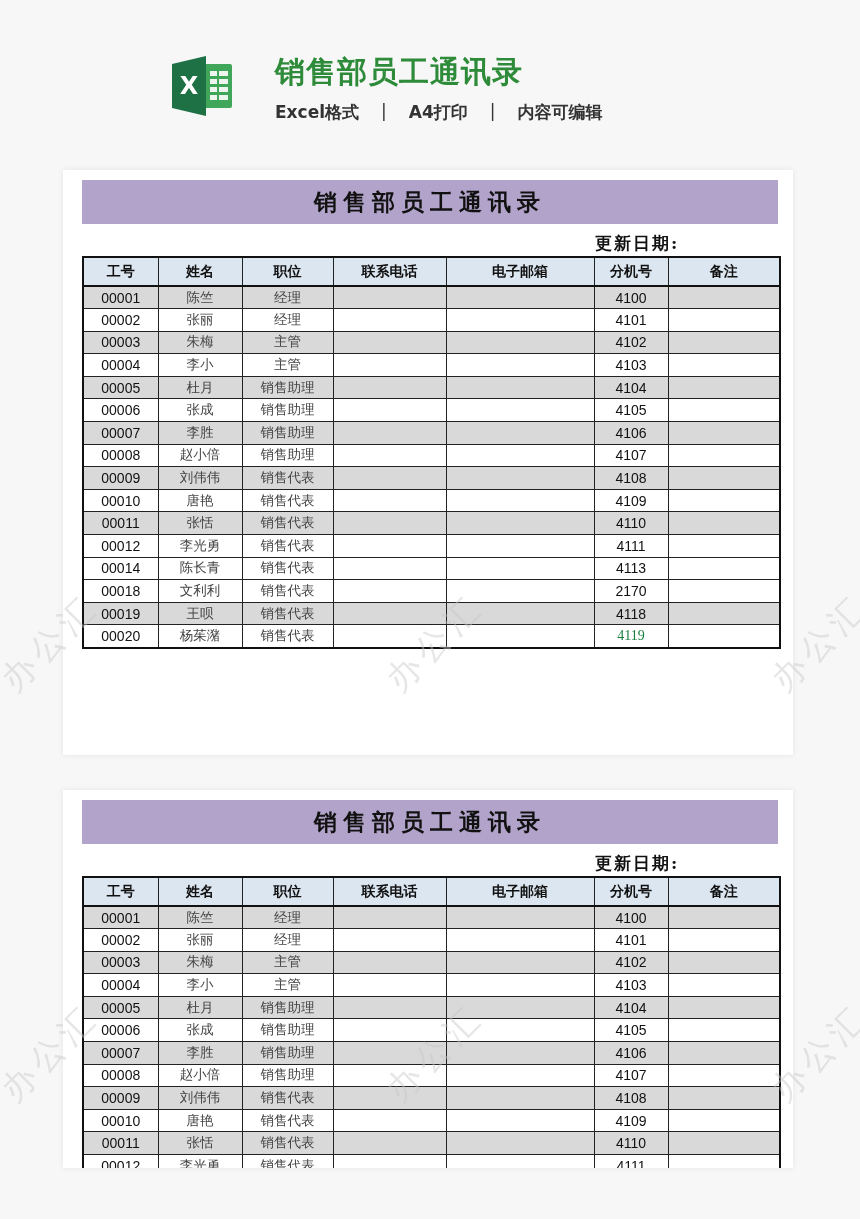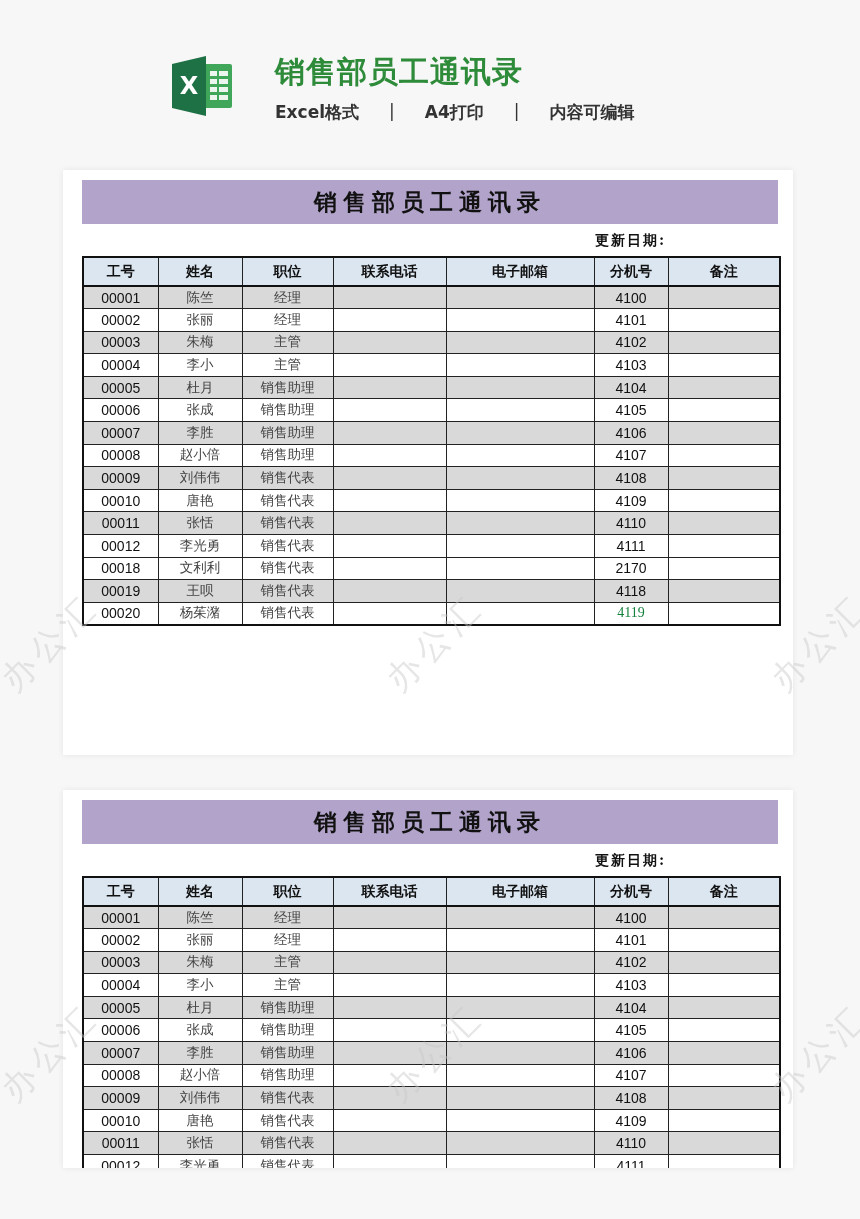--- a/index.html
+++ b/index.html
@@ -16,21 +16,21 @@
       position: absolute; left: 172px; top: 56px; width: 62px; height: 60px;
     }
     .hero-title {
       position: absolute; left: 275px; top: 52px;
       font-size: 30px; font-weight: bold; color: #2e8b3a;
       letter-spacing: 1px; white-space: nowrap;
     }
     .hero-sub {
       position: absolute; left: 275px; top: 101px;
       font-size: 17px; font-weight: bold; color: #333;
-      white-space: nowrap; display: flex; gap: 12px;
+      white-space: nowrap; display: flex; gap: 4px;
     }
     .hero-sub .sep { margin: 0 18px; color: #333; font-weight: normal; }
 
     .sheet {
       position: absolute; left: 63px; width: 730px;
       background: #fff;
       box-shadow: 0 0 6px rgba(0,0,0,0.08);
       overflow: hidden;
     }
     .sheet.s1 { top: 170px; height: 585px; }
@@ -42,21 +42,21 @@
       display: flex; align-items: center; justify-content: center;
     }
     .band-title {
       font-family: "DejaVu Serif", "Liberation Serif", serif;
       font-size: 23px; font-weight: bold; color: #111;
       letter-spacing: 6px;
     }
     .update-label {
       position: absolute; left: 532px; top: 62px;
       font-family: "DejaVu Serif", "Liberation Serif", serif;
-      font-size: 14px; font-weight: bold; color: #111; letter-spacing: 2px;
+      font-size: 17px; font-weight: bold; color: #111; letter-spacing: 2px;
     }
     table.dir {
       position: absolute; left: 19px; top: 86px; width: 697px;
       border-collapse: collapse;
       border: 2px solid #111;
       table-layout: fixed;
     }
     table.dir th, table.dir td {
       border: 1px solid #222;
       text-align: center;
@@ -250,20 +250,29 @@
         <tr class="even">
           <td class="id">00012</td>
           <td class="name">李光勇</td>
           <td class="pos">销售代表</td>
           <td></td>
           <td></td>
           <td class="ext">4111</td>
           <td></td>
         </tr>
         <tr class="even">
+          <td class="id">00014</td>
+          <td class="name">陈长青</td>
+          <td class="pos">销售代表</td>
+          <td></td>
+          <td></td>
+          <td class="ext">4113</td>
+          <td></td>
+        </tr>
+        <tr class="even">
           <td class="id">00018</td>
           <td class="name">文利利</td>
           <td class="pos">销售代表</td>
           <td></td>
           <td></td>
           <td class="ext">2170</td>
           <td></td>
         </tr>
         <tr class="odd">
           <td class="id">00019</td>

